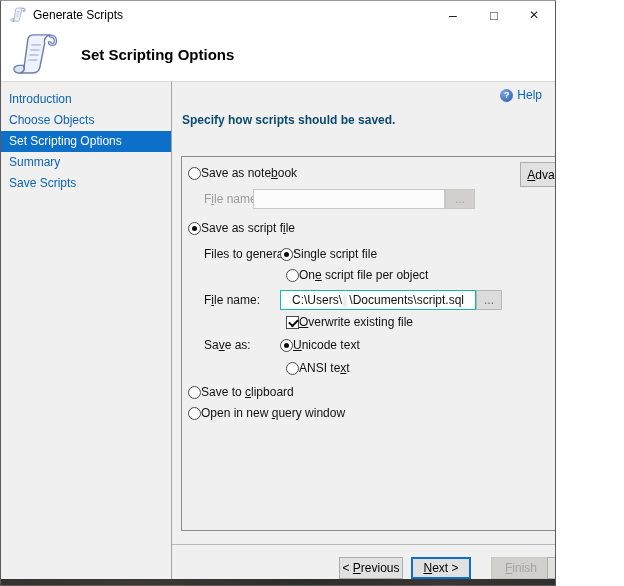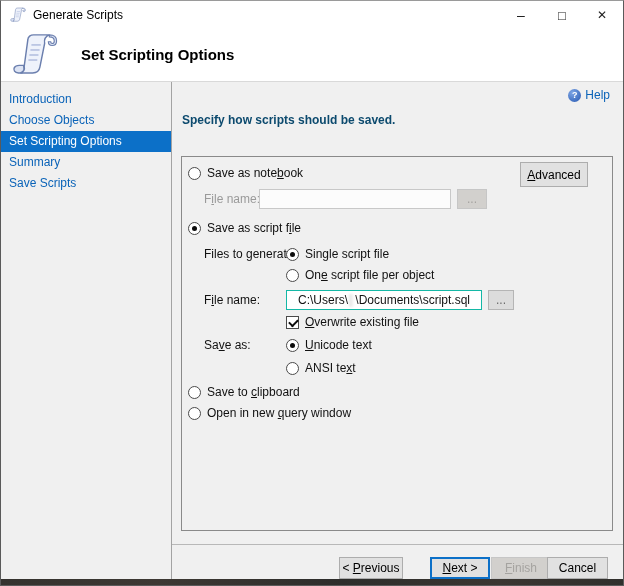--- a/index.html
+++ b/index.html
@@ -1,19 +1,19 @@
 <!DOCTYPE html>
 <html><head>
 <meta charset="utf-8">
 <style>
   * { margin:0; padding:0; box-sizing:border-box; }
   html,body { background:#fff; }
   body { font-family:"Liberation Sans", sans-serif; font-size:12px; color:#111; }
   #window {
-    position:relative; width:624px; height:586px; overflow:hidden;
+    position:relative; width:556px; height:586px; overflow:hidden;
     border:1px solid #5a5a5a; border-top-color:#9a9a9a; background:#fff;
   }
   
   .titlebar { position:absolute; left:0; top:0; width:100%; height:28px; background:#fff; }
   .titlebar .app-icon { position:absolute; left:9px; top:6px; width:16px; height:16px; }
   .titlebar .title { position:absolute; left:32px; top:7px; font-size:12px; color:#000; }
   .winbtn { position:absolute; top:0; width:40px; height:28px; display:flex; align-items:center; justify-content:center; color:#222; cursor:default; }
   .winbtn.min { right:82px; font-size:14px; }
   .winbtn.max { right:41px; font-size:13px; }
   .winbtn.close { right:1px; font-size:12px; }
@@ -27,21 +27,21 @@
   .sidebar { position:absolute; left:0; top:88px; width:170px; }
   .side-item { height:21px; line-height:21px; padding-left:8px; color:#0a63b8; cursor:pointer; white-space:nowrap; }
   .side-item.selected { background:#0c70c8; color:#fff; }
   
   .help { position:absolute; top:87px; right:13px; display:flex; align-items:center; gap:4px; cursor:pointer; }
   .help .qicon { width:13px; height:13px; border-radius:50%; background:radial-gradient(circle at 35% 30%, #7fa7e6, #2456b0); color:#fff; font-size:9px; font-weight:bold; line-height:13px; text-align:center; }
   .help .htext { color:#0a63b8; font-size:12px; }
   .instruction { position:absolute; left:181px; top:112px; font-weight:bold; font-size:12px; color:#0c4a6e; }
   
   .groupbox { position:absolute; left:180px; top:155px; width:432px; height:375px; border:1px solid #8a8a8a; background:#f0f0f0; }
-  .row { position:absolute; display:flex; align-items:center; gap:6px; height:18px; white-space:nowrap; }
+  .row { position:absolute; display:flex; align-items:center; height:18px; white-space:nowrap; }
   .lbl { font-size:12px; color:#111; }
   .lbl.disabled { color:#9a9a9a; }
   .lblcol { display:inline-block; }
   
   .radio { flex:0 0 auto; width:13px; height:13px; border:1px solid #4a4a4a; border-radius:50%; background:#fff; position:relative; }
   .radio.checked::after { content:""; position:absolute; left:3px; top:3px; width:5px; height:5px; border-radius:50%; background:#0b0b0b; }
   .checkbox { flex:0 0 auto; width:13px; height:13px; border:1px solid #4a4a4a; background:#fff; position:relative; }
   .checkbox.checked::after { content:""; position:absolute; left:2px; top:2px; width:7px; height:4px; border-left:2px solid #0b0b0b; border-bottom:2px solid #0b0b0b; transform:rotate(-45deg); }
   
   .textbox { height:20px; background:#fff; border:1px solid #14b8a6; display:flex; align-items:center; padding:0 11px; overflow:hidden; font-size:12px; }
@@ -52,21 +52,21 @@
   .btn { display:flex; align-items:center; justify-content:center; background:#e1e1e1; border:1px solid #adadad; font-size:12px; color:#000; cursor:pointer; }
   .btn.browse { width:30px; height:20px; }
   .btn.browse.enabled2 { background:#dcdcdc; border-color:#b5b5b5; color:#6a6a6a; }
   .btn.disabled { background:#d2d0cd; border-color:#c6c6c6; color:#a5a3a0; cursor:default; }
   .btn.focused { border:2px solid #0c70c8; }
   .advanced-btn { position:absolute; left:338px; top:5px; width:68px; height:25px; }
   
   .footer-sep { position:absolute; left:171px; top:543px; width:453px; height:1px; background:#b8b8b8; }
   .fbtn { position:absolute; top:556px; height:22px; }
   .fbtn.prev   { left:338px; width:64px; }
-  .fbtn.next   { left:429px; width:60px; }
+  .fbtn.next   { left:410px; width:60px; }
   .fbtn.finish { left:490px; width:60px; }
   .fbtn.cancel { left:546px; width:61px; }
   
   .desktop-band { position:absolute; left:0; bottom:0; width:100%; height:6px;
     background:linear-gradient(90deg,#34322e 0%,#3d3833 25%,#2d2d2b 55%,#3a3631 80%,#302f2c 100%); }
   u { text-decoration:underline; text-underline-offset:1px; }
   svg { display:block; }
 </style>
 </head>
 <body>

